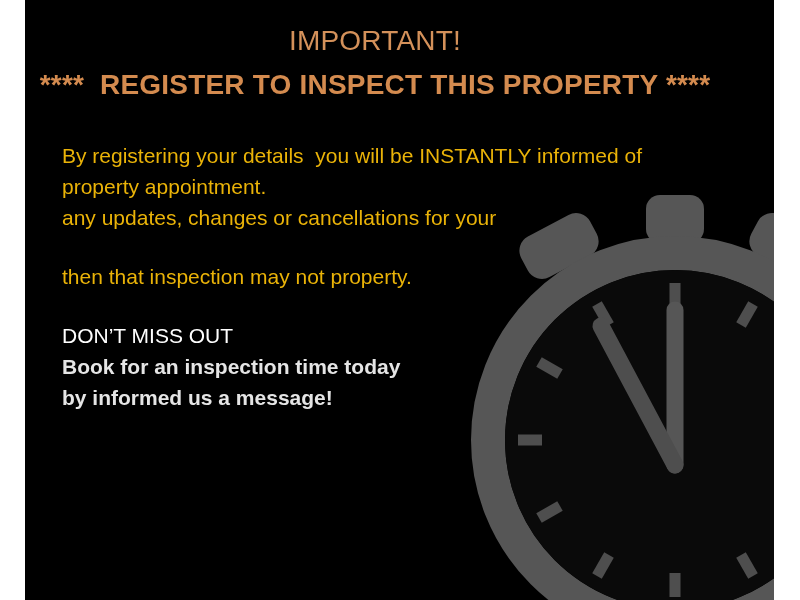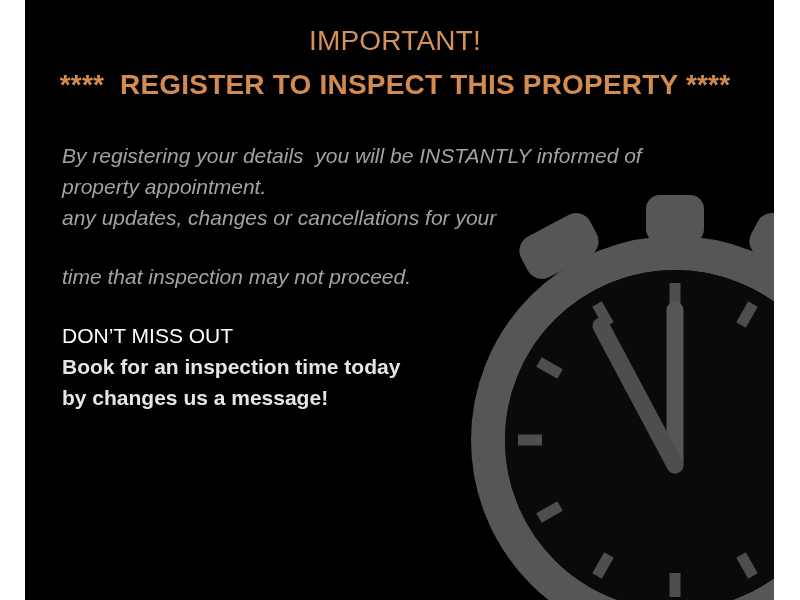--- a/index.html
+++ b/index.html
@@ -46,21 +46,20 @@
   }
   .clock-art svg { display: block; width: 100%; height: 100%; }
 
   
   .headings {
     position: absolute;
     left: 0;
     top: 24px;
     width: 700px;
     text-align: center;
-    padding-left: 20px;
   }
   .heading-1 {
     color: #d4915a;
     font-size: 28px;
     line-height: 34px;
     letter-spacing: .2px;
     white-space: pre;
   }
   .heading-2 {
     color: #d48b4f;
@@ -72,25 +71,24 @@
     white-space: pre;
   }
 
   .body-block {
     position: absolute;
     left: 37px;        
     top: 140px;
     width: 660px;
   }
   .para {
-    color: #a3a3a3;
+    color: #eab308;
     font-size: 21px;
     line-height: 31px;
     margin: 0 0 28px 0;
-    font-style: italic;
   }
   .para .line { display: block; white-space: pre; }
 
   .cta-block { margin-top: 0; }
   .cta-plain {
     display: block;
     color: #ffffff;
     font-size: 21px;
     line-height: 31px;
     white-space: pre;
@@ -157,25 +155,25 @@
 
     <div class="body-block">
 
       <p class="para">
         <span class="line">By registering your details  you will be INSTANTLY informed of</span>
         <span class="line">property appointment.</span>
         <span class="line">any updates, changes or cancellations for your</span>
       </p>
 
       <p class="para">
-        <span class="line">time that inspection may not proceed.</span>
+        <span class="line">then that inspection may not property.</span>
       </p>
 
       <div class="cta-block">
         <span class="cta-plain">DON’T MISS OUT</span>
         <span class="cta-strong">Book for an inspection time today</span>
-        <span class="cta-strong">by changes us a message!</span>
+        <span class="cta-strong">by informed us a message!</span>
       </div>
 
     </div>
 
   </div>
 </div>
 
 </body></html>

